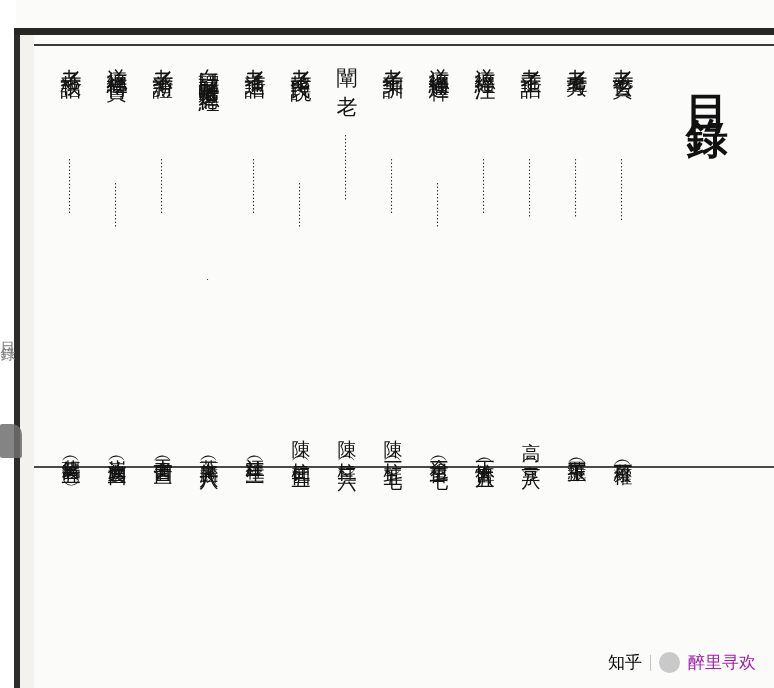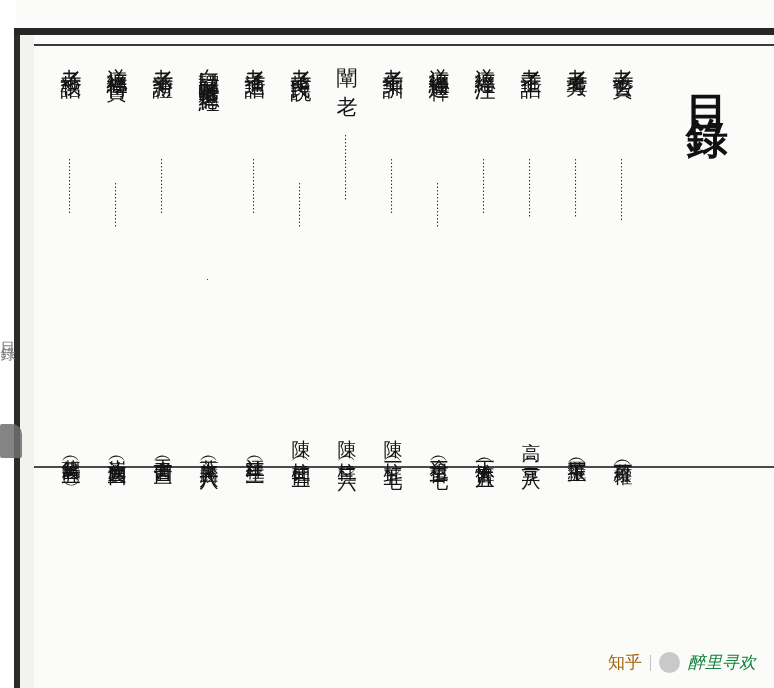--- a/index.html
+++ b/index.html
@@ -176,30 +176,30 @@
     bottom: 14px;
     display: flex;
     align-items: center;
     gap: 8px;
     color: #8d8d8d;
     font-size: 17px;
     font-family: "Liberation Sans", sans-serif;
   }
   #wm-logo {
     font-size: 17px;
-    color: #a16207;
+    color: #000000;
   }
   #wm-avatar {
     width: 21px;
     height: 21px;
     border-radius: 50%;
     background: #c9c9c9;
     display: inline-block;
   }
-  #wm-name { color: #15803d; font-style: italic; }
+  #wm-name { color: #a21caf; }
   #wm-sep {
     width: 1px;
     height: 16px;
     background: #c3c3c3;
     display: inline-block;
   }
 </style>
 </head>
 <body>
 

